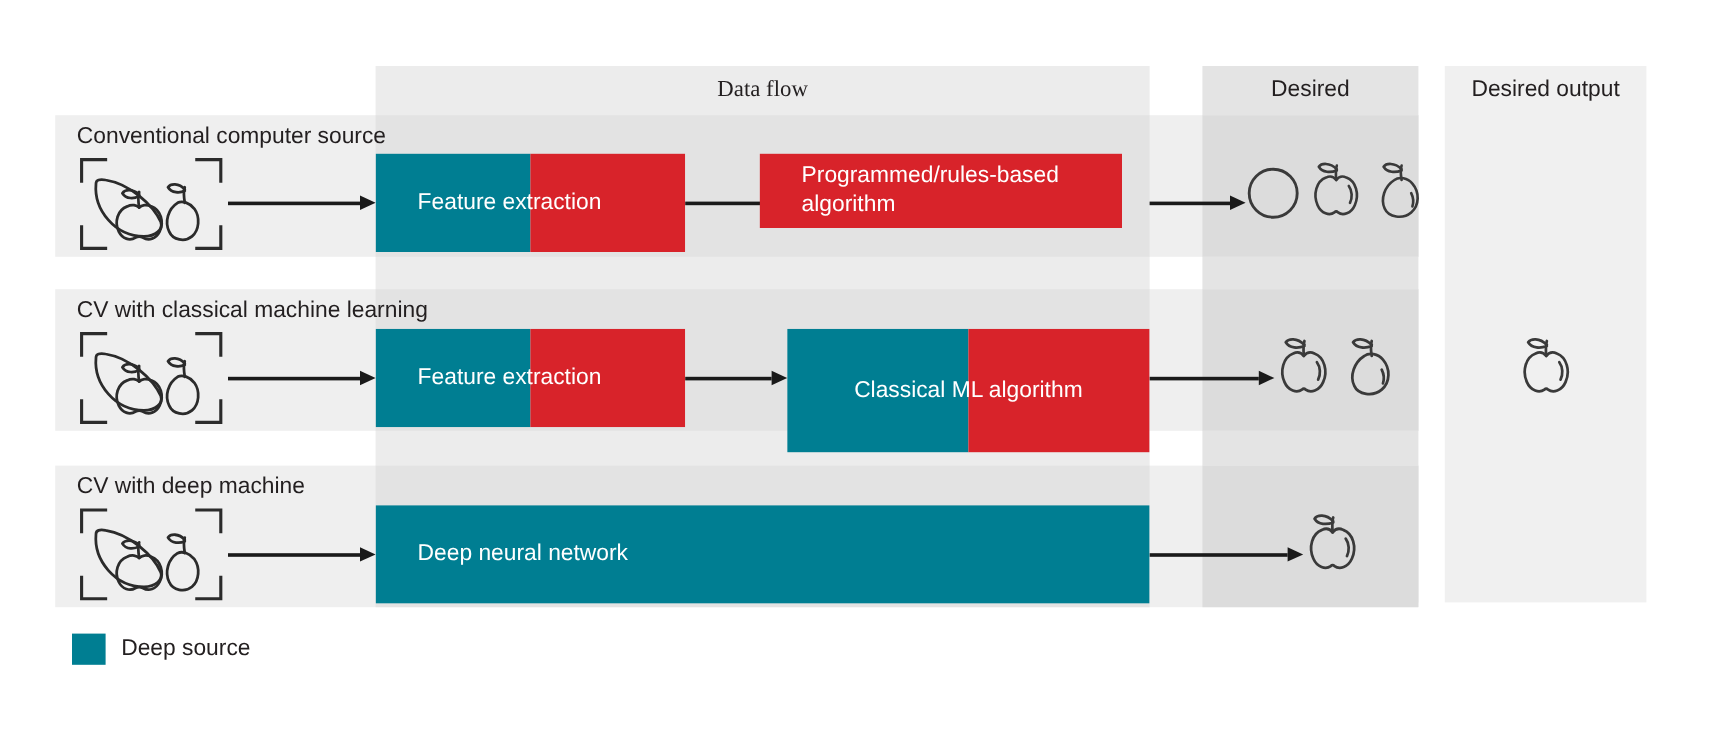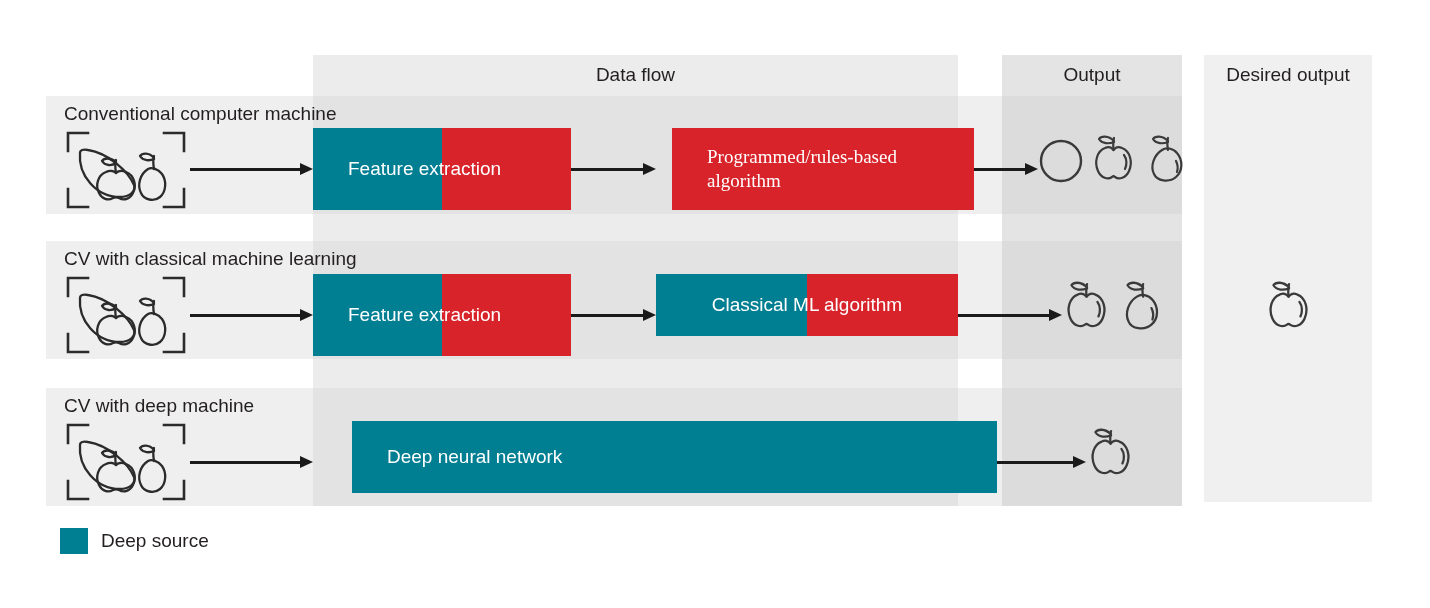--- a/index.html
+++ b/index.html
@@ -16,21 +16,21 @@
   
   .colband{position:absolute;top:55px;background:#ececec;}
   .colband.flow{left:313px;width:645px;height:447px;}
   .colband.out {left:1002px;width:180px;height:447px;background:#e4e4e4;}
   .colband.des {left:1204px;width:168px;height:447px;background:#f0f0f0;}
 
   .colhead{
     position:absolute;top:55px;height:40px;line-height:40px;
     text-align:center;font-size:19px;color:#231f20;
   }
-  .colhead.flow{left:313px;width:645px;}
+  .colhead.flow{left:313px;width:645px;font-family:Liberation Serif, serif;}
   .colhead.out {left:1002px;width:180px;}
   .colhead.des {left:1204px;width:168px;}
 
   
   .rowband{position:absolute;left:46px;width:1136px;background:#efefef;}
   .rowband.r1{top:96px;height:118px;}
   .rowband.r2{top:241px;height:118px;}
   .rowband.r3{top:388px;height:118px;}
   
   .rowshade{position:absolute;background:#e3e3e3;}
@@ -62,24 +62,24 @@
   .pbox .ptext{
     position:absolute;left:0;top:0;width:100%;height:100%;
     display:flex;align-items:center;
     color:#ffffff;font-size:19px;line-height:1.25;
     box-sizing:border-box;
   }
   .pbox .ptext.left  {justify-content:flex-start;padding-left:35px;padding-right:14px;}
   .pbox .ptext.center{justify-content:center;padding:0 14px;text-align:center;}
 
   #box-feat-1 {left:313px;top:128px;width:258px;height:82px;}
-  #box-algo-1 {left:672px;top:128px;width:302px;height:82px;font-family:Liberation Serif, serif;}
+  #box-algo-1 {left:633px;top:128px;width:302px;height:62px;}
   #box-feat-2 {left:313px;top:274px;width:258px;height:82px;}
-  #box-algo-2 {left:656px;top:274px;width:302px;height:62px;}
-  #box-dnn-3  {left:313px;top:421px;width:645px;height:72px;margin-left:39px;}
+  #box-algo-2 {left:656px;top:274px;width:302px;height:103px;}
+  #box-dnn-3  {left:313px;top:421px;width:645px;height:82px;}
 
   
   .arrow{position:absolute;height:12px;}
   .arrow .shaft{position:absolute;left:0;top:5px;height:2.5px;background:#1a1a1a;}
   .arrow .head{
     position:absolute;top:0;width:0;height:0;
     border-top:6px solid transparent;border-bottom:6px solid transparent;
     border-left:13px solid #1a1a1a;
   }
 
@@ -99,34 +99,34 @@
 </head>
 <body>
 
 <div id="stage">
 
   <div class="colband flow"></div>
   <div class="colband out"></div>
   <div class="colband des"></div>
 
   <div class="colhead flow">Data flow</div>
-  <div class="colhead out">Output</div>
+  <div class="colhead out">Desired</div>
   <div class="colhead des">Desired output</div>
 
   <div class="rowband r1"></div>
   <div class="rowband r2"></div>
   <div class="rowband r3"></div>
   <div class="rowshade f1"></div>
   <div class="rowshade f2"></div>
   <div class="rowshade f3"></div>
   <div class="rowshade o1"></div>
   <div class="rowshade o2"></div>
   <div class="rowshade o3"></div>
 
-  <div class="rowlabel r1">Conventional computer machine</div>
+  <div class="rowlabel r1">Conventional computer source</div>
   <div class="rowlabel r2">CV with classical machine learning</div>
   <div class="rowlabel r3">CV with deep machine</div>
 
   <div class="inputicon r1">
     <svg viewBox="0 0 120 78" width="120" height="78">
       <g fill="none" stroke="#2b2b2b" stroke-width="2.6" stroke-linecap="square">
         <polyline points="2,20 2,2 22,2"></polyline>
           <polyline points="98,2 118,2 118,20"></polyline>
         <polyline points="118,58 118,76 98,76"></polyline>
           <polyline points="22,76 2,76 2,58"></polyline>

